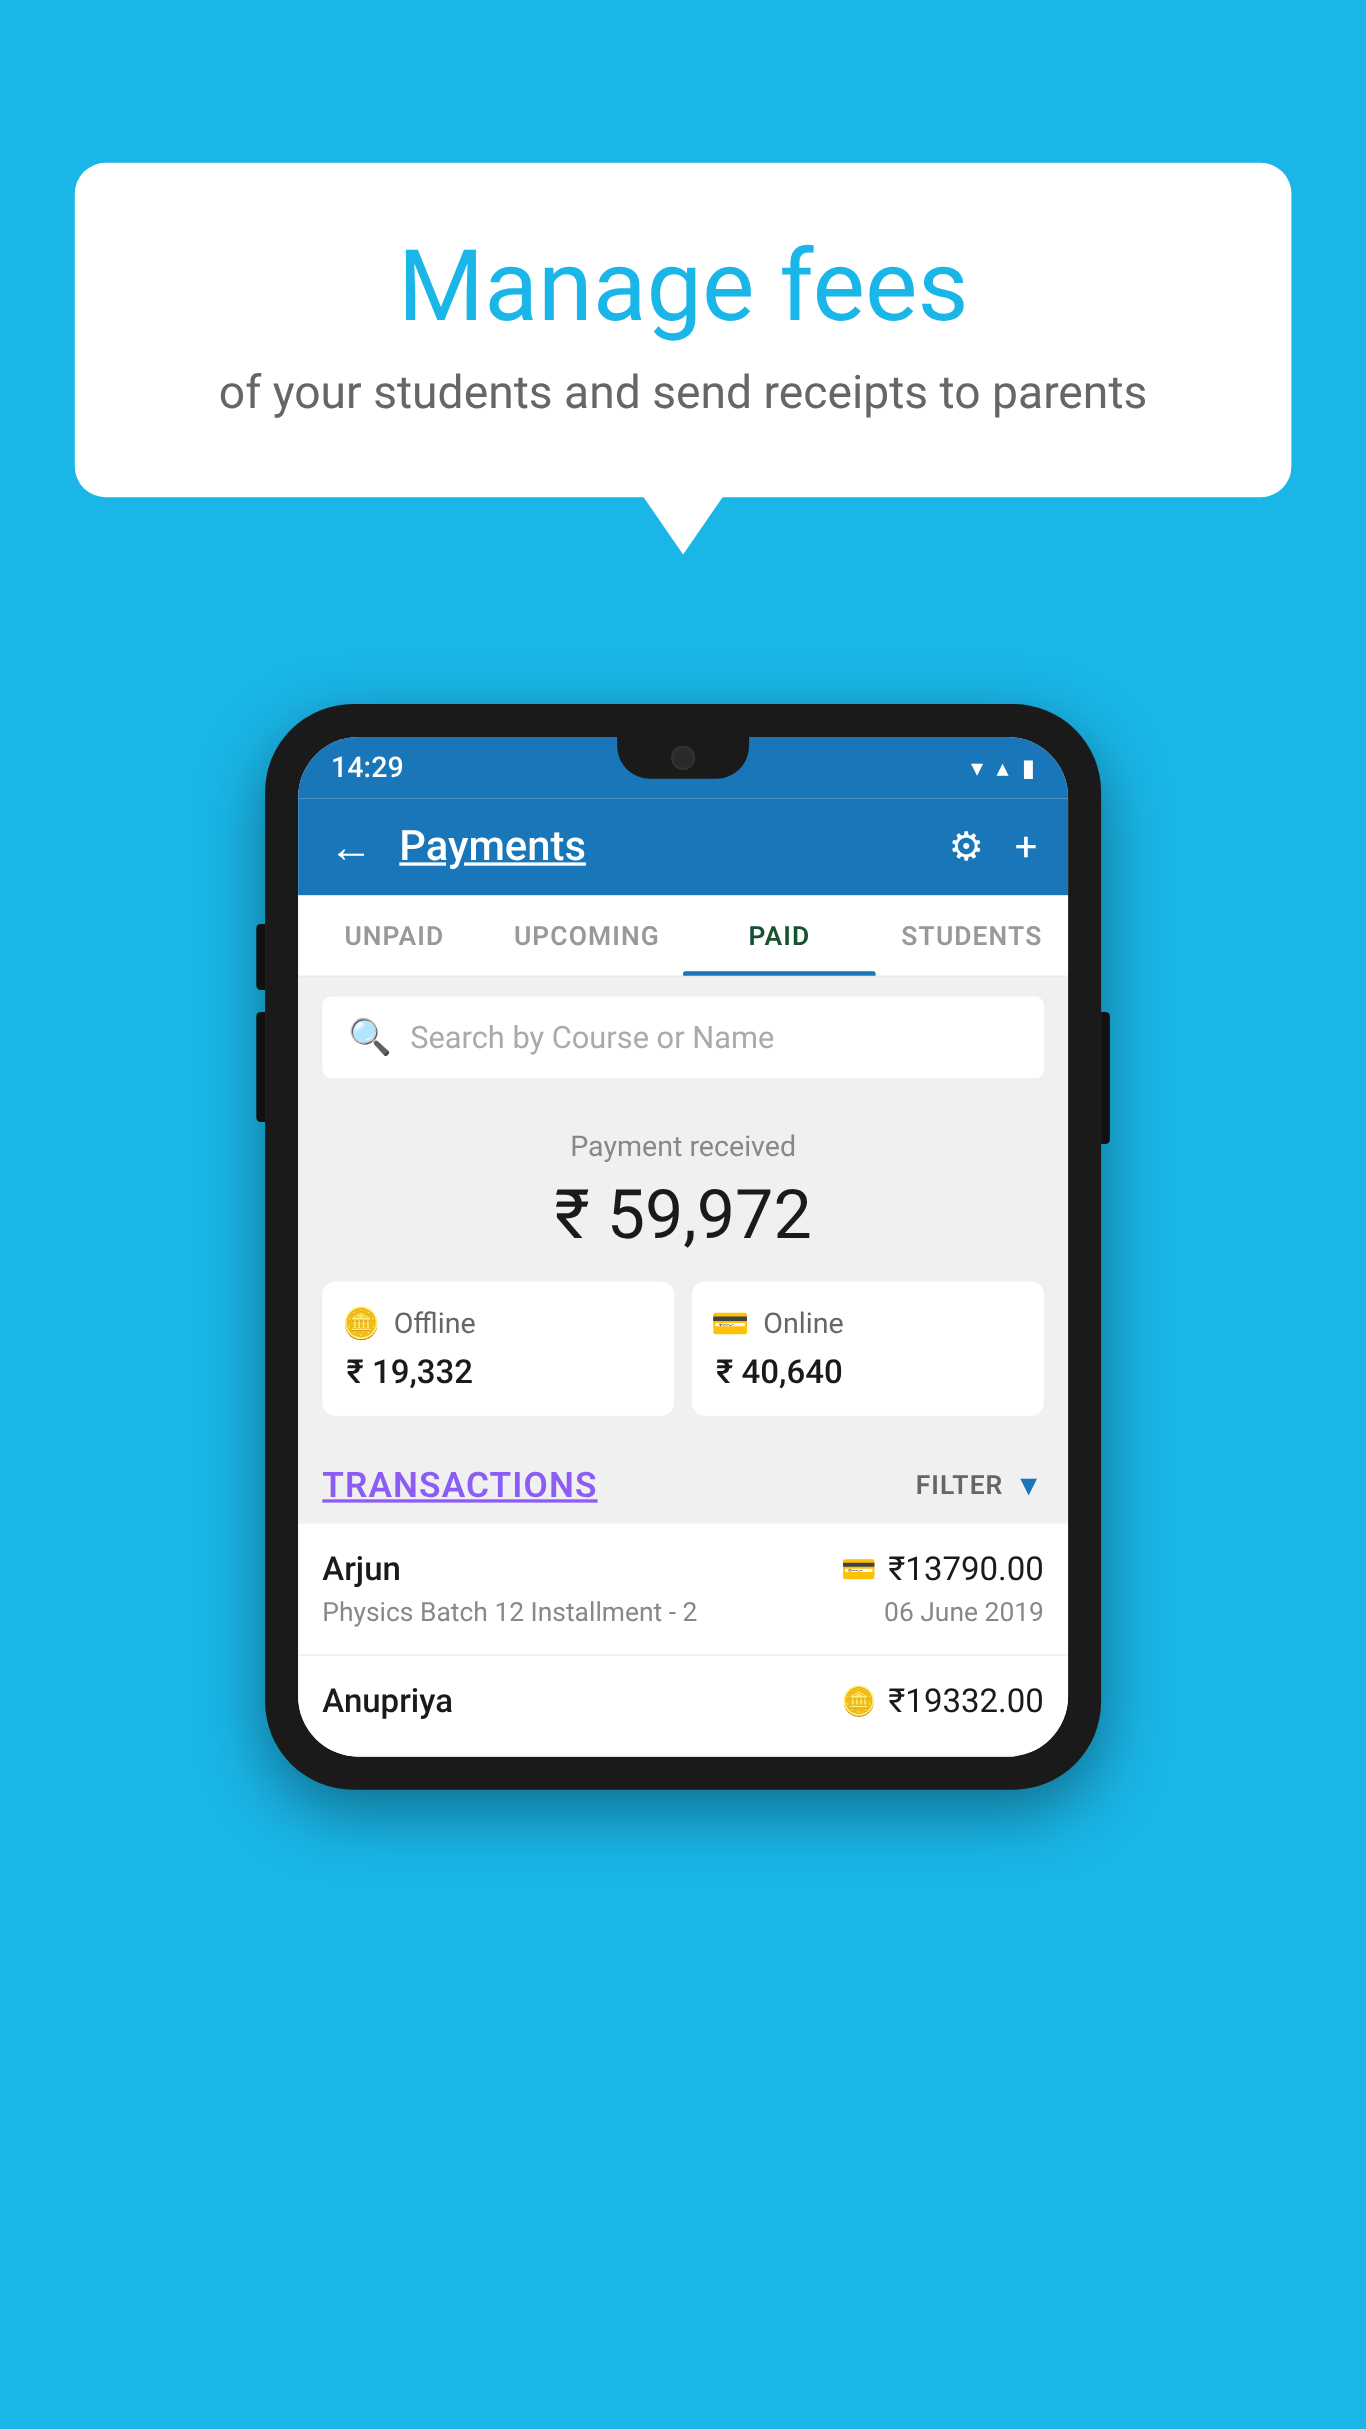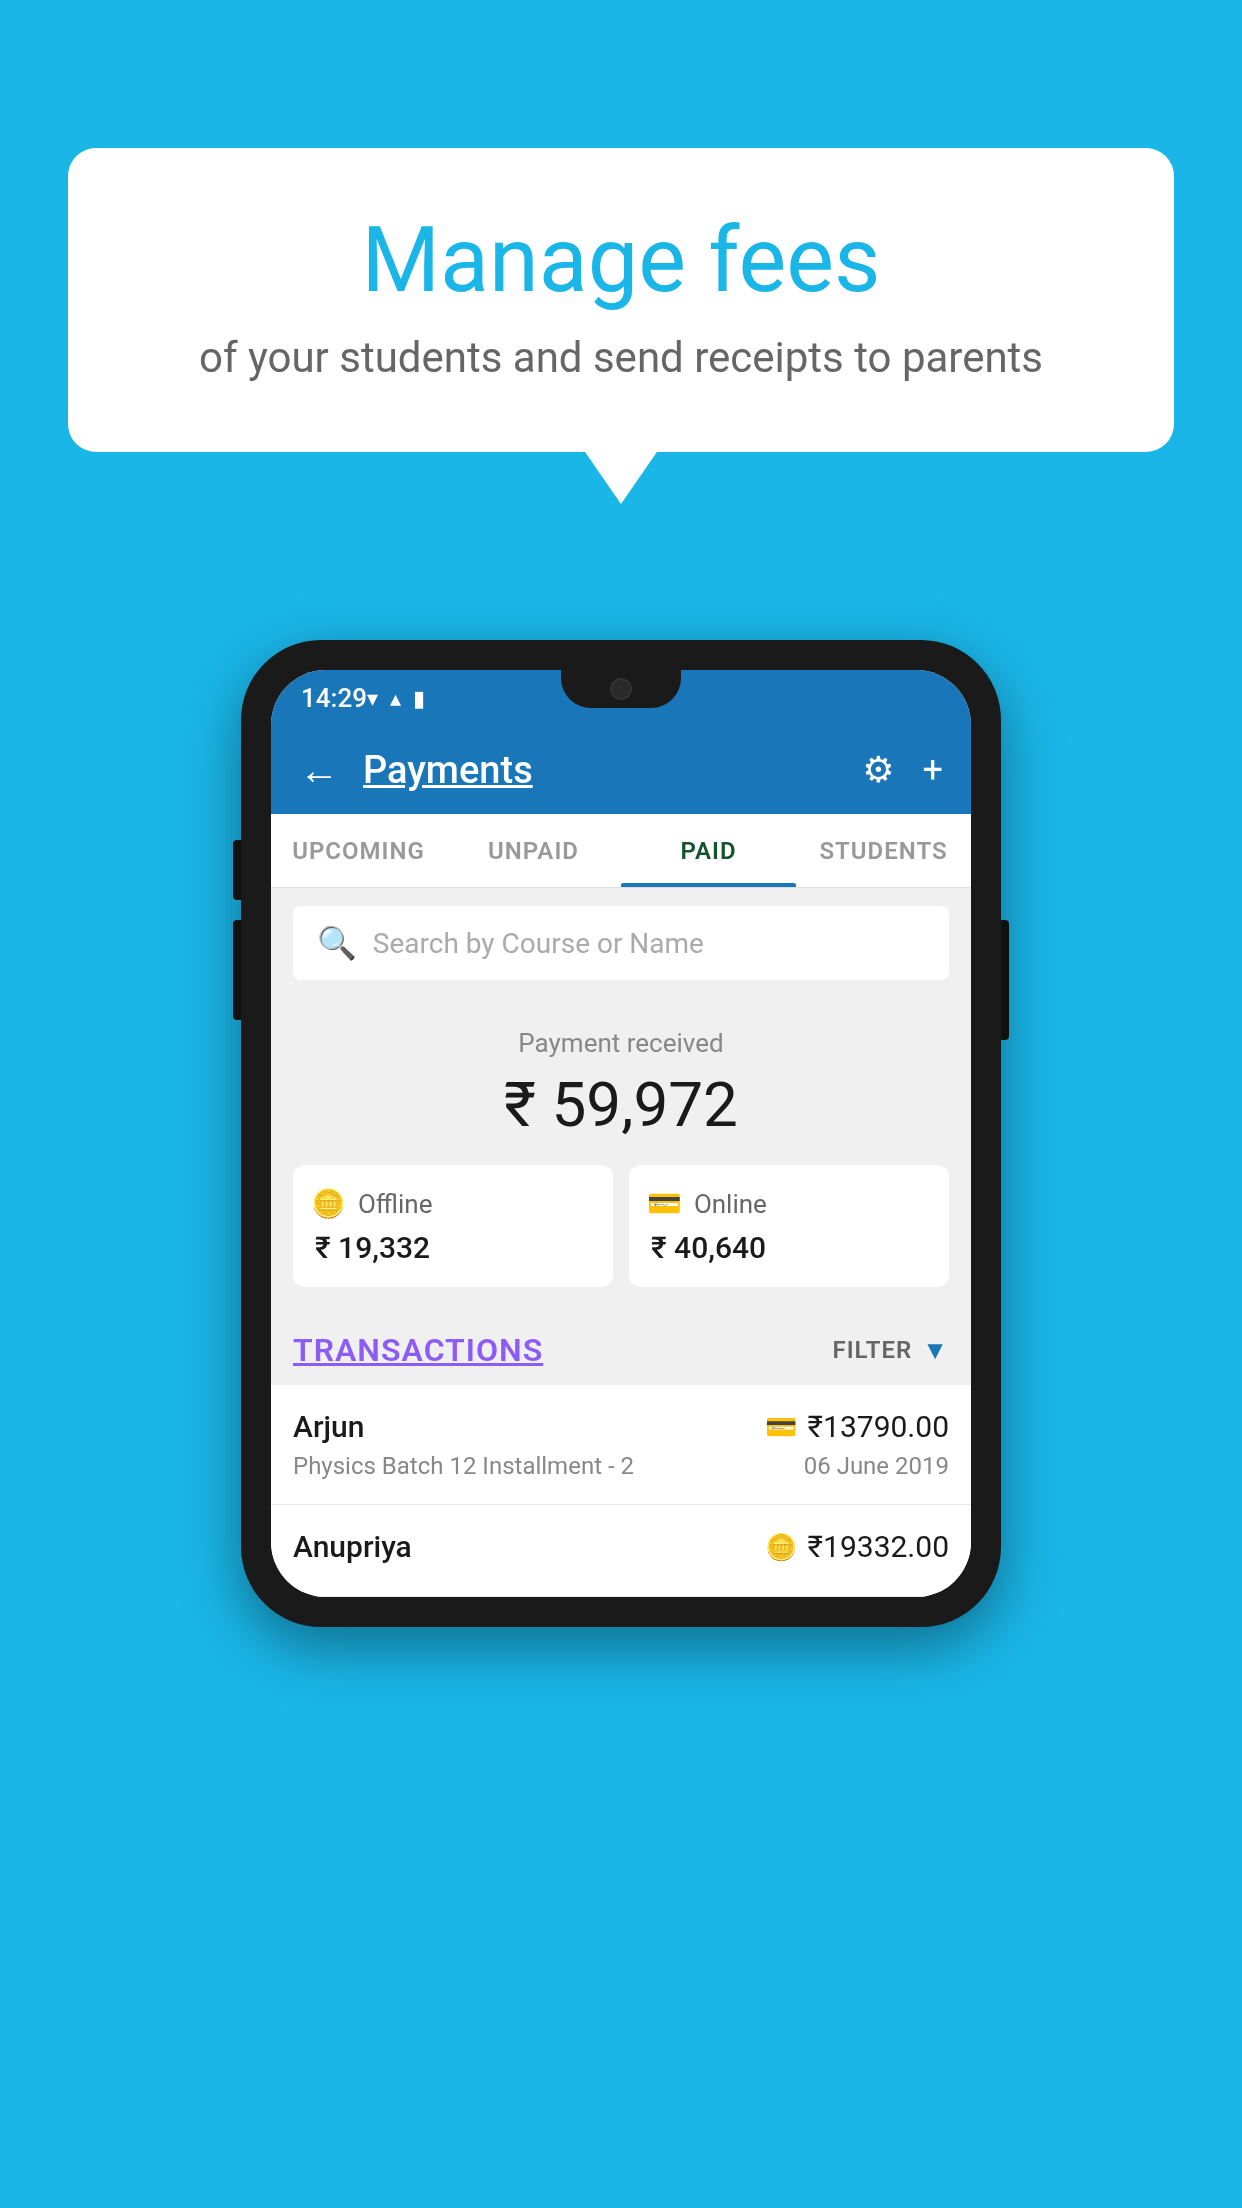--- a/index.html
+++ b/index.html
@@ -102,20 +102,21 @@
       overflow: hidden;
       position: relative;
     }
 
     
     .status-bar {
       background: #1976b8;
       height: 56px;
       display: flex;
       align-items: center;
+      justify-content: space-between;
       padding: 0 30px;
     }
 
     .status-time {
       color: #fff;
       font-size: 26px;
       font-weight: 500;
     }
 
     .status-icons {
@@ -442,24 +443,24 @@
           <span class="back-arrow">←</span>
           <span class="header-title">Payments</span>
           <div class="header-actions">
             <span class="gear-icon">⚙</span>
             <span class="plus-icon">+</span>
           </div>
         </div>
 
         <div class="tabs-bar">
           <div class="tab-item">
+            <span>UNPAID</span>
+          </div>
+          <div class="tab-item">
             <span>UPCOMING</span>
-          </div>
-          <div class="tab-item">
-            <span>UNPAID</span>
           </div>
           <div class="tab-item active">
             <span>PAID</span>
           </div>
           <div class="tab-item">
             <span>STUDENTS</span>
           </div>
         </div>
 
         <div class="search-container">

